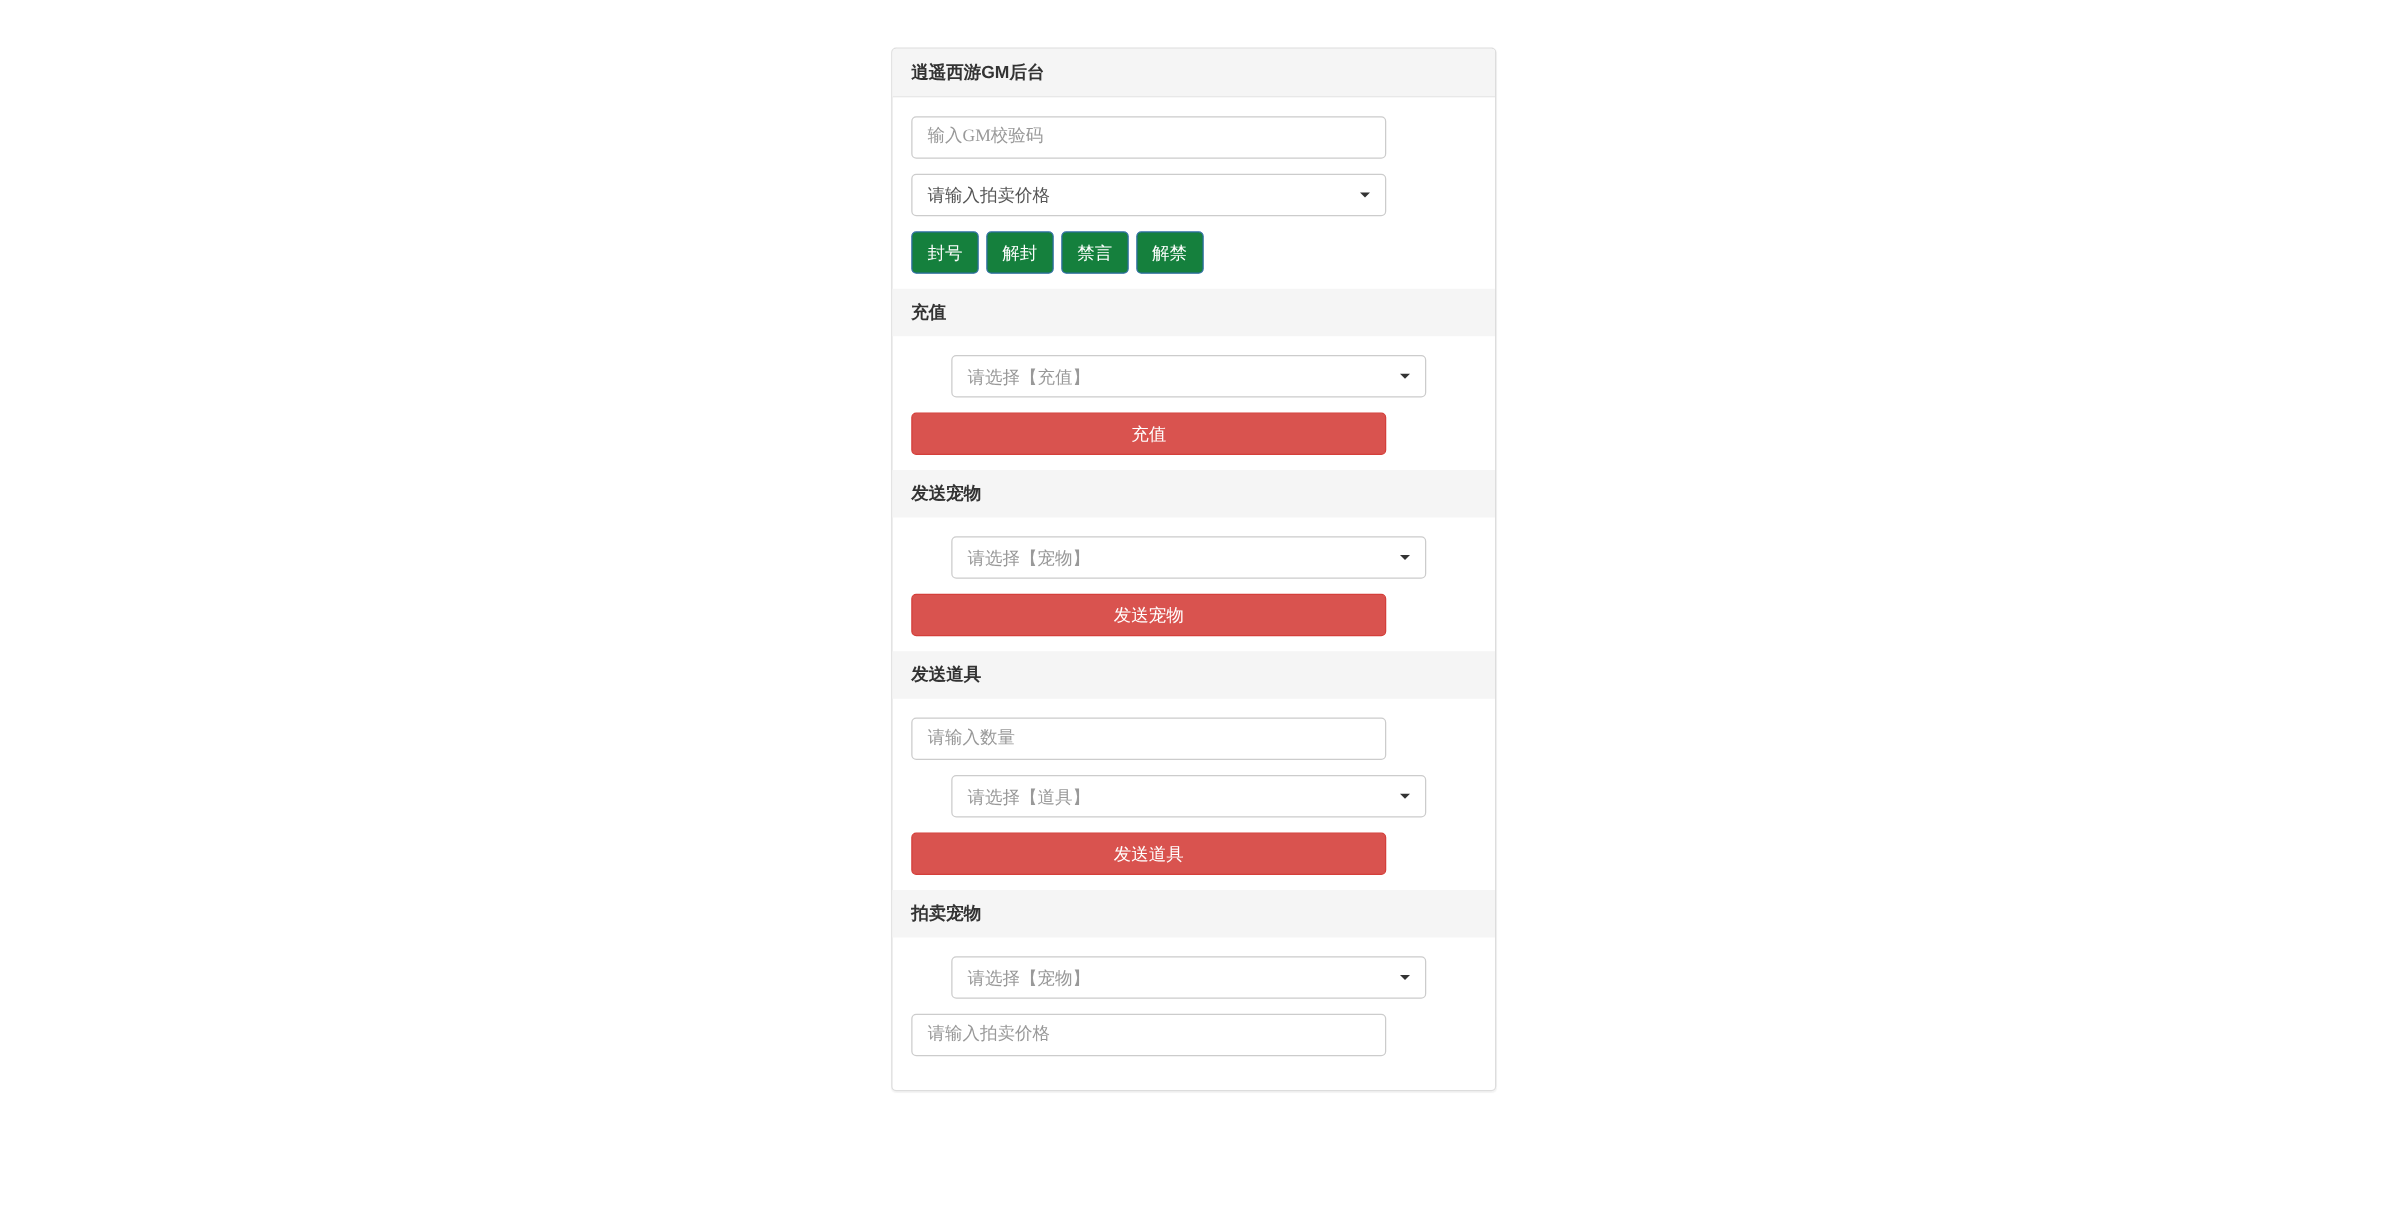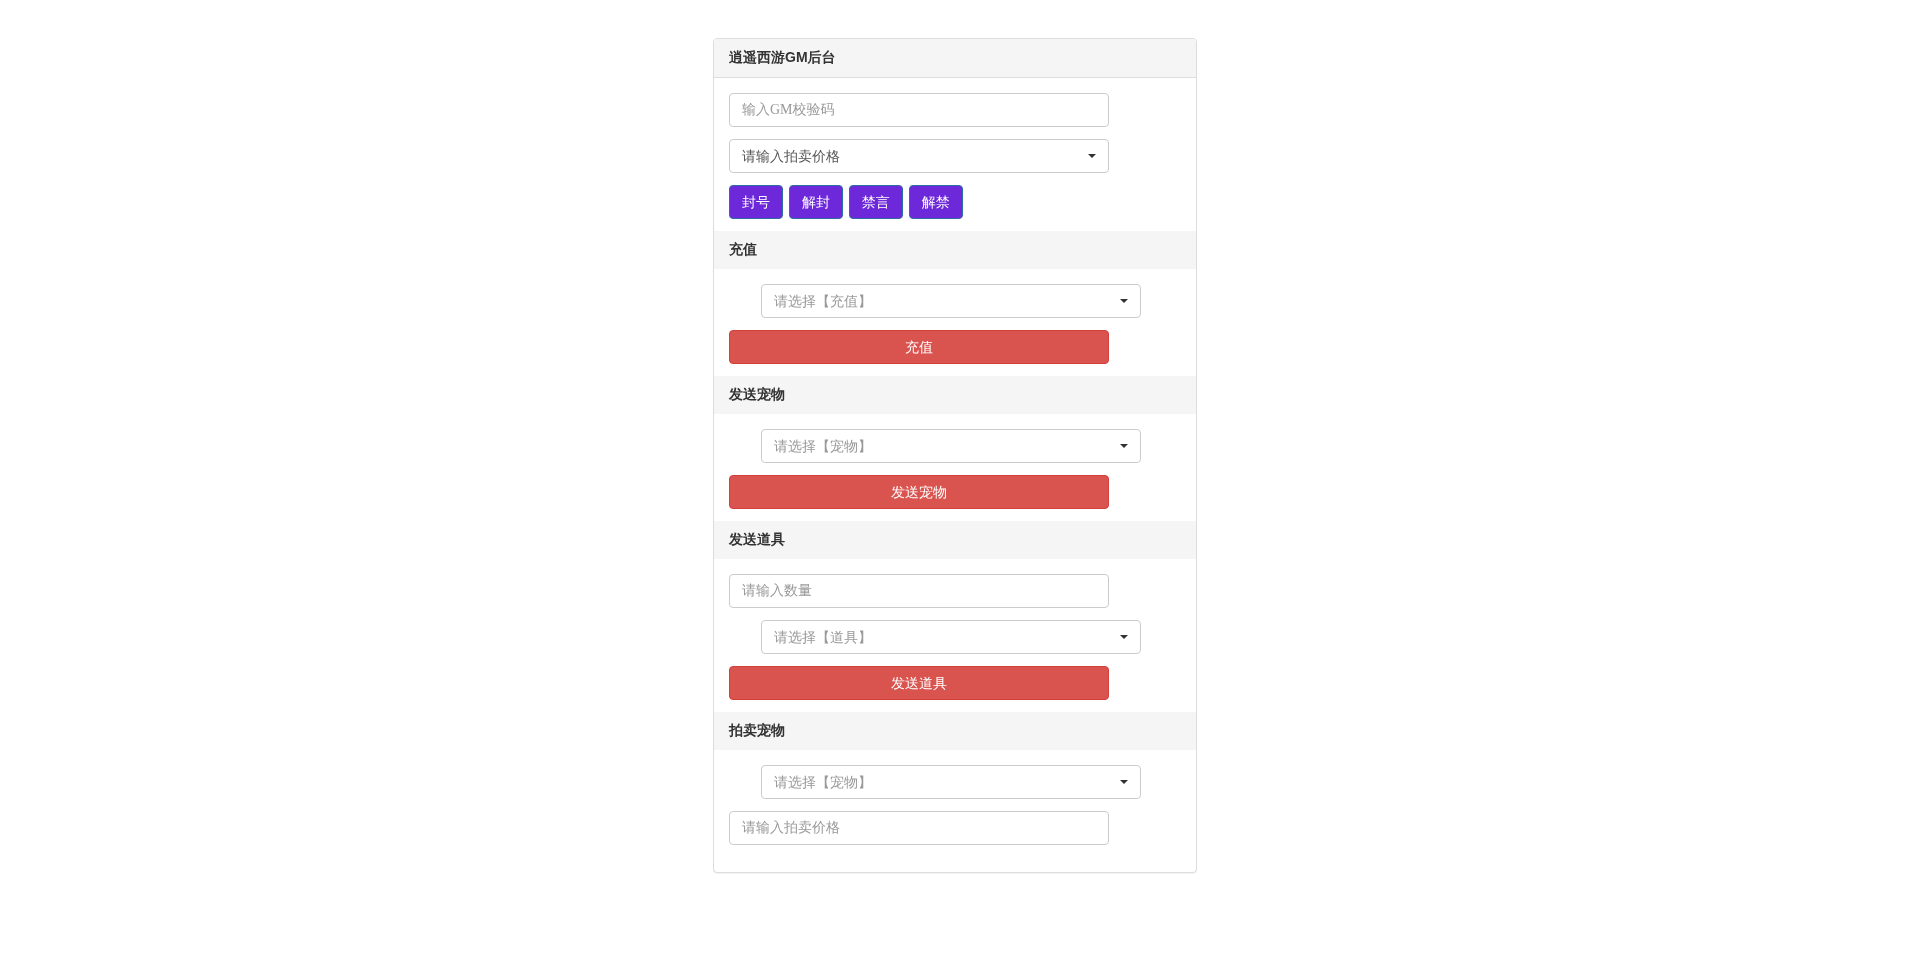--- a/index.html
+++ b/index.html
@@ -99,21 +99,21 @@
       text-align: center;
       white-space: nowrap;
       vertical-align: middle;
       cursor: pointer;
       border: 1px solid transparent;
       border-radius: 4px;
       margin-right: 2px;
     }
     .btn-primary {
       color: #fff;
-      background-color: #6d28d9;
+      background-color: #15803d;
       border-color: #2e6da4;
     }
     .btn-danger {
       color: #fff;
       background-color: #d9534f;
       border-color: #d43f3a;
     }
     .btn-block {
       display: block;
       width: 100%;

